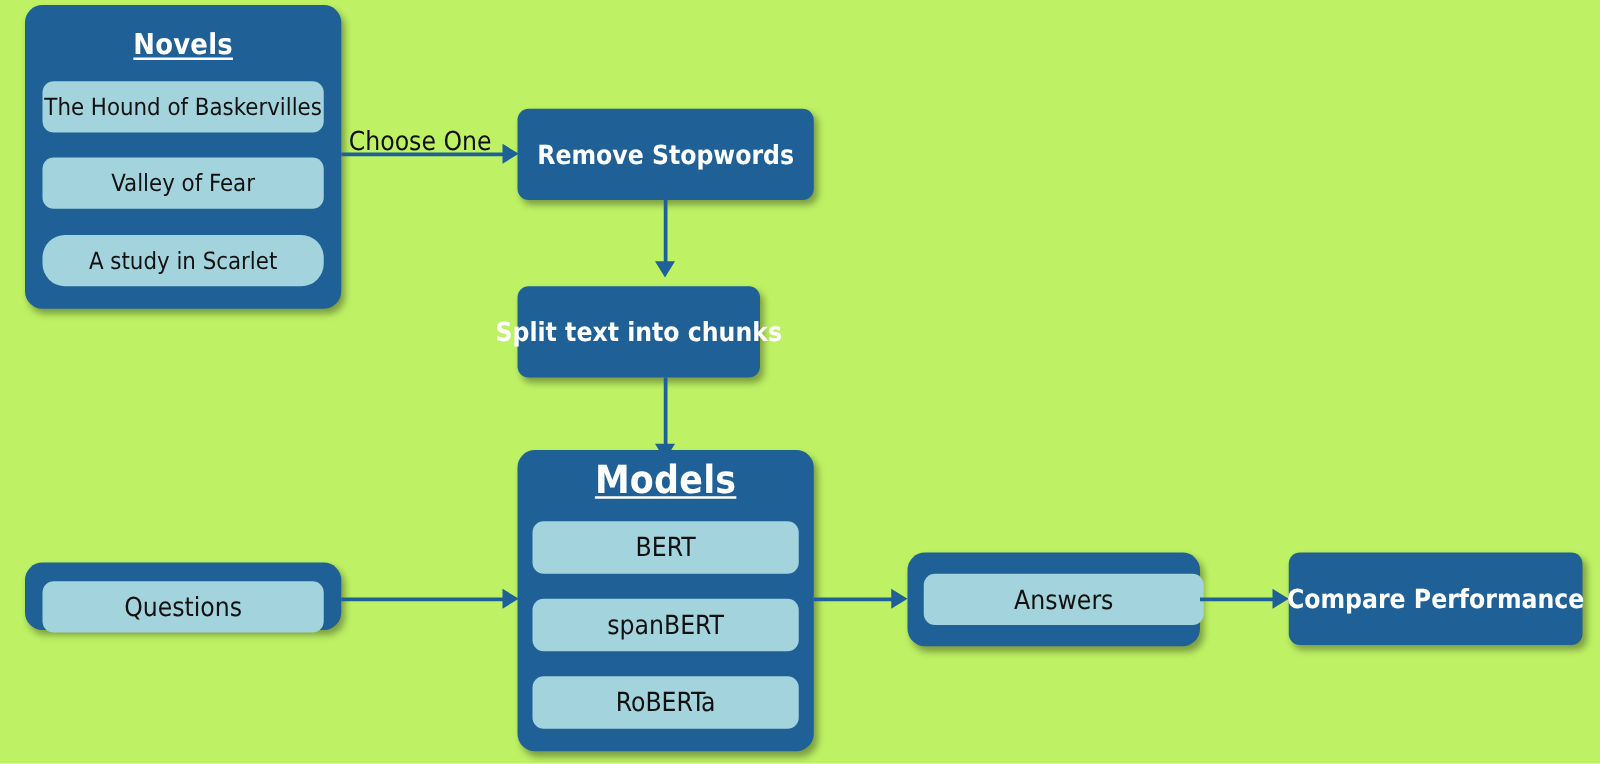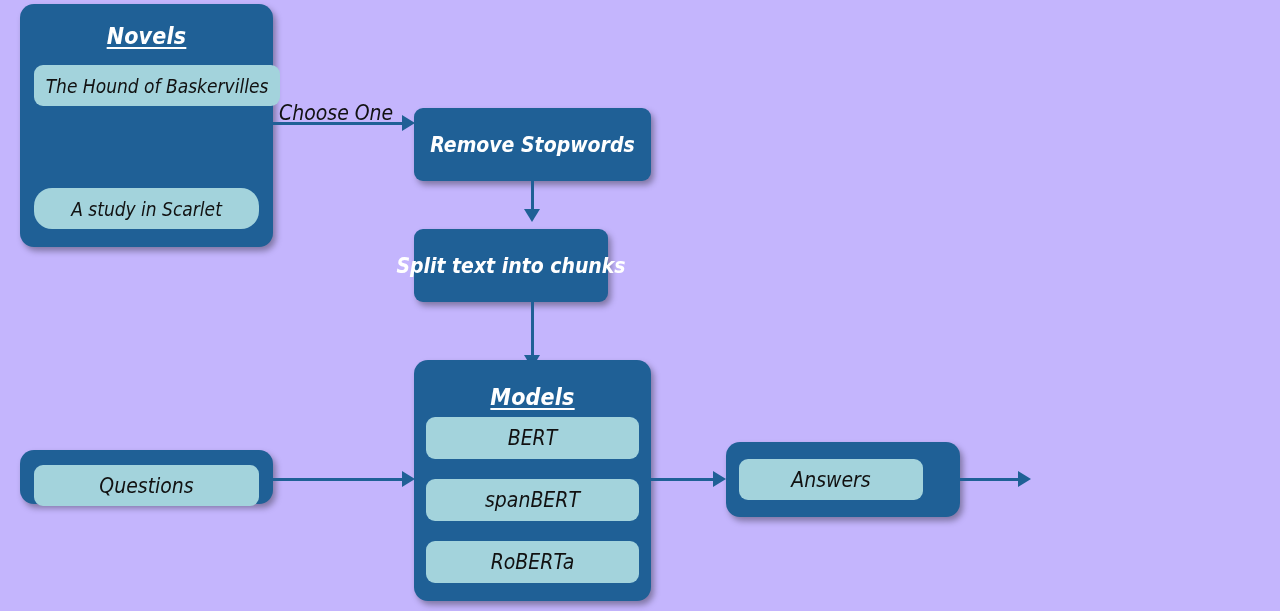--- a/index.html
+++ b/index.html
@@ -5,24 +5,23 @@
 <style>
   html, body {
     margin: 0;
     padding: 0;
     background: #ffffff;
   }
   #canvas {
     position: relative;
     width: 1280px;
     height: 611px;
-    background: #c4b5fd;
+    background: #bef264;
     overflow: hidden;
     font-family: "DejaVu Sans Condensed", "Liberation Sans Narrow", "Liberation Sans", sans-serif;
-    font-style: italic;
   }
 
   
   .panel {
     position: absolute;
     background: #1F6096;
     border-radius: 14px;
     box-shadow: 3px 4px 6px rgba(0,0,0,0.35);
     box-sizing: border-box;
   }
@@ -99,48 +98,51 @@
     font-weight: normal;
   }
 </style>
 </head>
 <body>
 
 <div id="canvas">
 
   <div class="panel" style="left:20px; top:4px; width:253px; height:243px;">
     <div class="panel-title" style="top:19px; font-size:23px;">Novels</div>
-    <div class="pill" style="left:14px; top:61px; width:246px; height:41px; font-size:19px;">
+    <div class="pill" style="left:14px; top:61px; width:225px; height:41px; font-size:19px;">
       <span>The Hound of Baskervilles</span>
+    </div>
+    <div class="pill" style="left:14px; top:122px; width:225px; height:41px; font-size:19px;">
+      <span>Valley of Fear</span>
     </div>
     <div class="pill" style="left:14px; top:184px; width:225px; height:41px; font-size:19px;border-radius:18px;">
       <span>A study in Scarlet</span>
     </div>
   </div>
 
   <div class="conn conn-h" style="left:273px; top:122px; width:131px;"></div>
   <div class="arrowhead arrow-right" style="left:402px; top:115px;"></div>
   <div class="edge-label" style="left:279px; top:89px; font-size:21px;margin-top:12px;">Choose One</div>
 
-  <div class="process" style="left:414px; top:87px; width:237px; height:73px; font-size:21px;margin-top:21px;">
+  <div class="process" style="left:414px; top:87px; width:237px; height:73px; font-size:21px;">
     <span>Remove Stopwords</span>
   </div>
 
   <div class="conn conn-v" style="left:531px; top:160px; height:51px;"></div>
   <div class="arrowhead arrow-down" style="left:524px; top:209px;"></div>
 
   <div class="process" style="left:414px; top:229px; width:194px; height:73px; font-size:21px;">
     <span>Split text into chunks</span>
   </div>
 
   <div class="conn conn-v" style="left:531px; top:302px; height:57px;"></div>
   <div class="arrowhead arrow-down" style="left:524px; top:355px;"></div>
 
   <div class="panel" style="left:414px; top:360px; width:237px; height:241px;">
-    <div class="panel-title" style="top:24px; font-size:23px;">Models</div>
+    <div class="panel-title" style="top:6px; font-size:31px;">Models</div>
     <div class="pill" style="left:12px; top:119px; width:213px; height:42px; font-size:21px;">
       <span>spanBERT</span>
     </div>
     <div class="pill" style="left:12px; top:57px; width:213px; height:42px; font-size:21px;">
       <span>BERT</span>
     </div>
     <div class="pill" style="left:12px; top:181px; width:213px; height:42px; font-size:21px;justify-content:center;">
       <span>RoBERTa</span>
     </div>
   </div>
@@ -151,22 +153,25 @@
     </div>
   </div>
 
   <div class="conn conn-h" style="left:273px; top:478px; width:131px;"></div>
   <div class="arrowhead arrow-right" style="left:402px; top:471px;"></div>
 
   <div class="conn conn-h" style="left:651px; top:478px; width:64px;"></div>
   <div class="arrowhead arrow-right" style="left:713px; top:471px;"></div>
 
   <div class="panel" style="left:726px; top:442px; width:234px; height:75px;">
-    <div class="pill" style="left:13px; top:17px; width:184px; height:41px; font-size:21px;">
+    <div class="pill" style="left:13px; top:17px; width:224px; height:41px; font-size:21px;">
       <span>Answers</span>
     </div>
   </div>
 
   <div class="conn conn-h" style="left:960px; top:478px; width:60px;"></div>
   <div class="arrowhead arrow-right" style="left:1018px; top:471px;"></div>
 
+  <div class="process" style="left:1031px; top:442px; width:235px; height:74px; font-size:21px;">
+    <span>Compare Performance</span>
+  </div>
 
 </div>
 
 </body></html>

